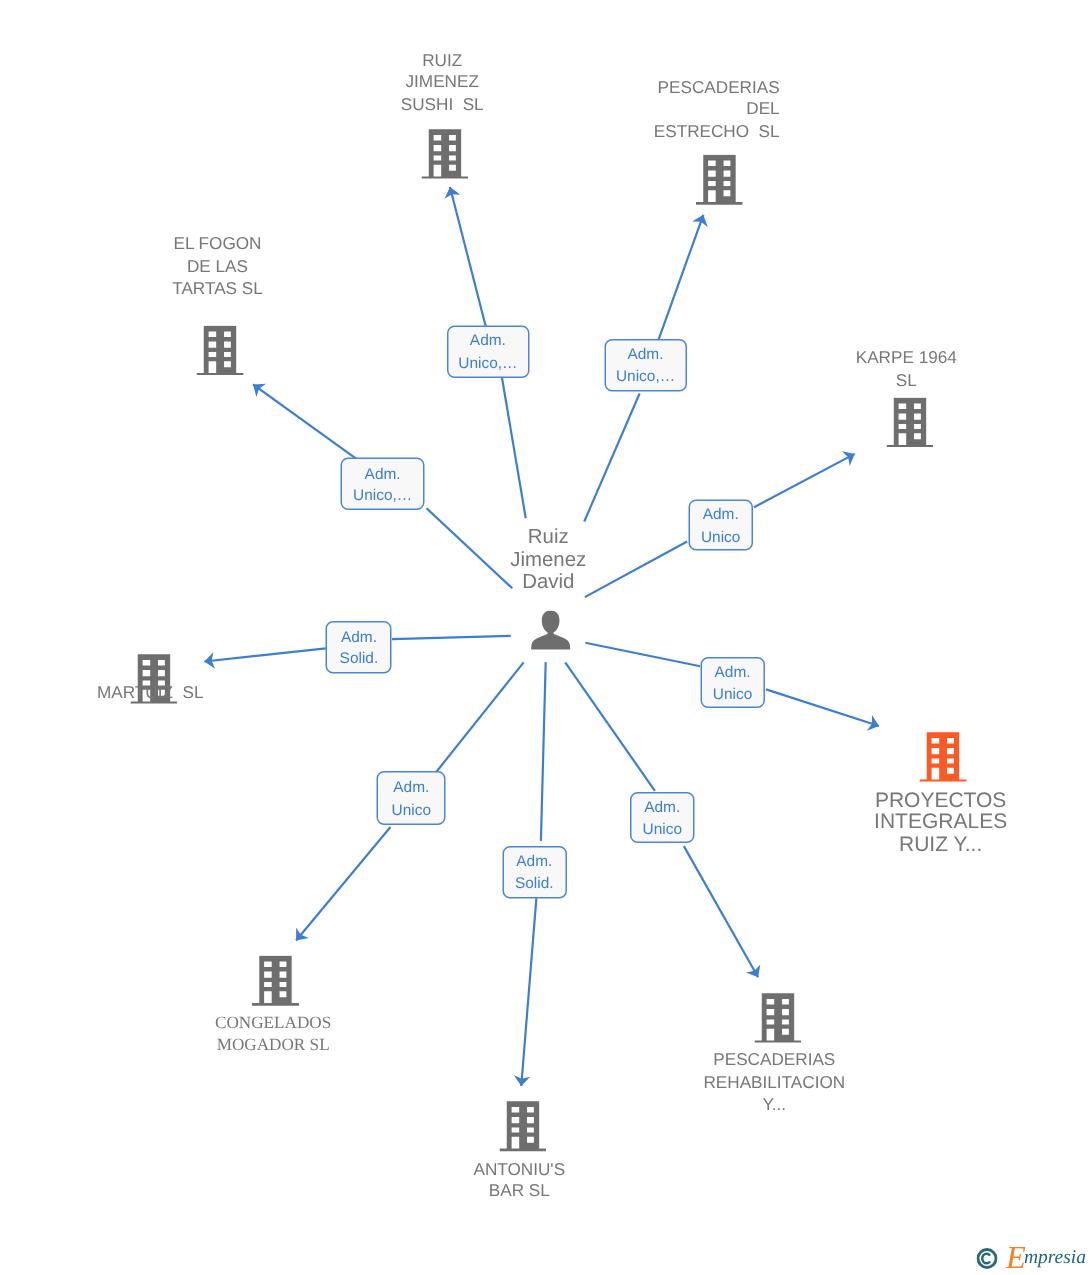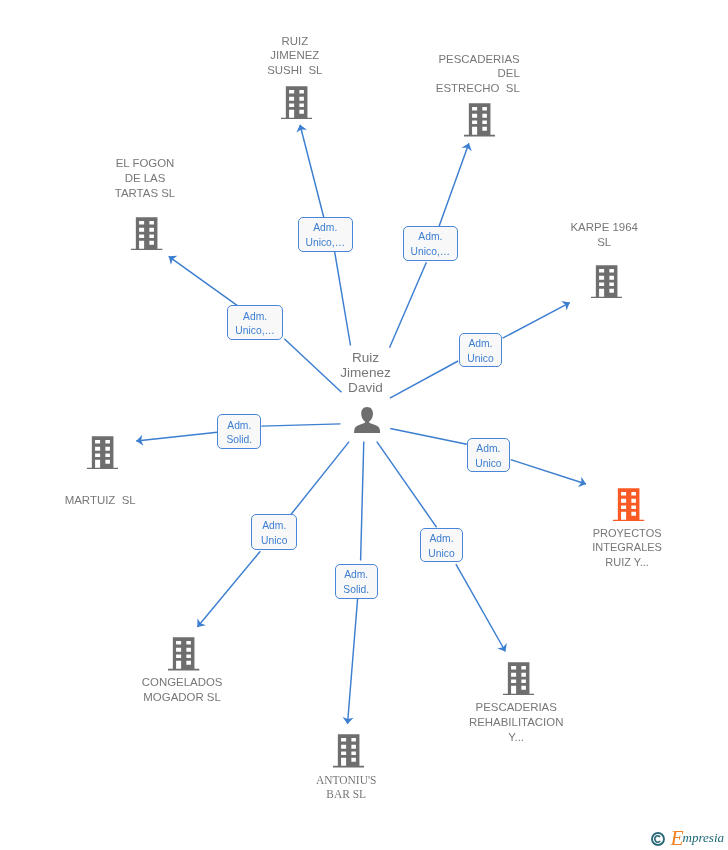--- a/index.html
+++ b/index.html
@@ -6,21 +6,21 @@
   html,body{margin:0;padding:0;background:#ffffff;}
   body{width:728px;height:850px;overflow:hidden;position:relative;
        font-family:"Liberation Sans",sans-serif;-webkit-font-smoothing:antialiased;}
   #stage{position:absolute;inset:0;width:728px;height:850px;}
   #edges{position:absolute;left:0;top:0;width:728px;height:850px;pointer-events:none;}
   .node{position:absolute;}
   .node-icon{position:absolute;left:0;top:0;}
   .node-caption{position:absolute;left:50%;transform:translateX(-50%);
        text-align:center;color:#777777;font-size:11.45px;line-height:14.8px;white-space:pre;}
   .node-caption.person{font-size:13.6px;line-height:15.0px;}
-  .node-caption.highlight{font-size:11px;line-height:14.65px;}
+  .node-caption.highlight{font-size:14px;line-height:14.65px;}
   .elabel{position:absolute;box-sizing:border-box;border:1.7px solid #4a86d8;
        border-radius:5px;
        background:linear-gradient(180deg,#f4f4f4 0%,#f8f8f8 45%,#fdfdfd 100%);
        color:#3c7ed0;font-size:10.3px;
        line-height:14.8px;text-align:center;display:flex;flex-direction:column;
        align-items:center;justify-content:center;white-space:pre;padding-top:3.3px;}
   #logo{position:absolute;left:649px;top:829px;display:block;height:20px;}
   .logo-c{position:absolute;left:2.2px;top:2.8px;width:14px;height:14px;}
   .logo-e{position:absolute;left:21.6px;top:-1.5px;color:#f58220;
           font-family:"Liberation Serif",serif;font-style:italic;font-size:21.5px;line-height:1;}
@@ -81,57 +81,57 @@
           <path fill="#6e6e6e" fill-rule="evenodd" d="M4.8,0 H26.2 V31.2 H31 V33.1 H0 V31.2 H4.8 Z M8.0,3.8 H13.0 V7.4 H8.0 Z M18.2,3.8 H22.7 V7.4 H18.2 Z M8.0,10.4 H13.0 V14.5 H8.0 Z M18.2,10.4 H22.7 V14.5 H18.2 Z M8.0,17.3 H13.0 V20.7 H8.0 Z M18.2,17.3 H22.7 V20.7 H18.2 Z M8.0,23.4 H13.0 V31.2 H8.0 Z M18.2,23.4 H22.7 V27.4 H18.2 Z"></path>
         </svg></div>
       <div class="node-caption" style="left: 145px; top: 156px;">EL FOGON
 DE LAS
 TARTAS SL</div>
     </div>
     <div class="node" style="left: 0px; top: 0px;">
       <div class="node-icon" style="left: 590.55px; top: 264.6px;"><svg viewBox="0 0 31 33.1" width="31.3" height="33.7" class="icon-svg">
           <path fill="#6e6e6e" fill-rule="evenodd" d="M4.8,0 H26.2 V31.2 H31 V33.1 H0 V31.2 H4.8 Z M8.0,3.8 H13.0 V7.4 H8.0 Z M18.2,3.8 H22.7 V7.4 H18.2 Z M8.0,10.4 H13.0 V14.5 H8.0 Z M18.2,10.4 H22.7 V14.5 H18.2 Z M8.0,17.3 H13.0 V20.7 H8.0 Z M18.2,17.3 H22.7 V20.7 H18.2 Z M8.0,23.4 H13.0 V31.2 H8.0 Z M18.2,23.4 H22.7 V27.4 H18.2 Z"></path>
         </svg></div>
-      <div class="node-caption" style="left: 604.2px; top: 220px;">KARPE 1964
+      <div class="node-caption" style="left: 604.2px; top: 232px;">KARPE 1964
 SL</div>
     </div>
     <div class="node" style="left: 0px; top: 0px;">
       <div class="node-icon" style="left: 86.55px; top: 435.6px;"><svg viewBox="0 0 31 33.1" width="31.3" height="33.7" class="icon-svg">
           <path fill="#6e6e6e" fill-rule="evenodd" d="M4.8,0 H26.2 V31.2 H31 V33.1 H0 V31.2 H4.8 Z M8.0,3.8 H13.0 V7.4 H8.0 Z M18.2,3.8 H22.7 V7.4 H18.2 Z M8.0,10.4 H13.0 V14.5 H8.0 Z M18.2,10.4 H22.7 V14.5 H18.2 Z M8.0,17.3 H13.0 V20.7 H8.0 Z M18.2,17.3 H22.7 V20.7 H18.2 Z M8.0,23.4 H13.0 V31.2 H8.0 Z M18.2,23.4 H22.7 V27.4 H18.2 Z"></path>
         </svg></div>
-      <div class="node-caption" style="left: 100.2px; top: 493px; text-align: center;">MARTUIZ  SL</div>
+      <div class="node-caption" style="left: 100.2px; top: 455px; text-align: center;">MARTUIZ  SL</div>
     </div>
     <div class="node" style="left: 0px; top: 0px;">
       <div class="node-icon" style="left: 613.45px; top: 487.6px;"><svg viewBox="0 0 31 33.1" width="31.3" height="33.7" class="icon-svg">
           <path fill="#fb5a25" fill-rule="evenodd" d="M4.8,0 H26.2 V31.2 H31 V33.1 H0 V31.2 H4.8 Z M8.0,3.8 H13.0 V7.4 H8.0 Z M18.2,3.8 H22.7 V7.4 H18.2 Z M8.0,10.4 H13.0 V14.5 H8.0 Z M18.2,10.4 H22.7 V14.5 H18.2 Z M8.0,17.3 H13.0 V20.7 H8.0 Z M18.2,17.3 H22.7 V20.7 H18.2 Z M8.0,23.4 H13.0 V31.2 H8.0 Z M18.2,23.4 H22.7 V27.4 H18.2 Z"></path>
         </svg></div>
       <div class="node-caption highlight" style="left: 627.1px; top: 525.6px;">PROYECTOS
 INTEGRALES
 RUIZ Y...</div>
     </div>
     <div class="node" style="left: 0px; top: 0px;">
       <div class="node-icon" style="left: 168.45px; top: 637.1px;"><svg viewBox="0 0 31 33.1" width="31.3" height="33.7" class="icon-svg">
           <path fill="#6e6e6e" fill-rule="evenodd" d="M4.8,0 H26.2 V31.2 H31 V33.1 H0 V31.2 H4.8 Z M8.0,3.8 H13.0 V7.4 H8.0 Z M18.2,3.8 H22.7 V7.4 H18.2 Z M8.0,10.4 H13.0 V14.5 H8.0 Z M18.2,10.4 H22.7 V14.5 H18.2 Z M8.0,17.3 H13.0 V20.7 H8.0 Z M18.2,17.3 H22.7 V20.7 H18.2 Z M8.0,23.4 H13.0 V31.2 H8.0 Z M18.2,23.4 H22.7 V27.4 H18.2 Z"></path>
         </svg></div>
-      <div class="node-caption" style="left: 182.1px; top: 675px;">CONGELADOS
+      <div class="node-caption" style="left: 182.1px; top: 675px; font-family: Liberation Serif, serif;">CONGELADOS
 MOGADOR SL</div>
     </div>
     <div class="node" style="left: 0px; top: 0px;">
       <div class="node-icon" style="left: 502.55px; top: 661.6px;"><svg viewBox="0 0 31 33.1" width="31.3" height="33.7" class="icon-svg">
           <path fill="#6e6e6e" fill-rule="evenodd" d="M4.8,0 H26.2 V31.2 H31 V33.1 H0 V31.2 H4.8 Z M8.0,3.8 H13.0 V7.4 H8.0 Z M18.2,3.8 H22.7 V7.4 H18.2 Z M8.0,10.4 H13.0 V14.5 H8.0 Z M18.2,10.4 H22.7 V14.5 H18.2 Z M8.0,17.3 H13.0 V20.7 H8.0 Z M18.2,17.3 H22.7 V20.7 H18.2 Z M8.0,23.4 H13.0 V31.2 H8.0 Z M18.2,23.4 H22.7 V27.4 H18.2 Z"></path>
         </svg></div>
       <div class="node-caption" style="left: 516.2px; top: 700px;">PESCADERIAS
 REHABILITACION
 Y...</div>
     </div>
     <div class="node" style="left: 0px; top: 0px;">
       <div class="node-icon" style="left: 332.55px; top: 734.2px;"><svg viewBox="0 0 31 33.1" width="31.3" height="33.7" class="icon-svg">
           <path fill="#6e6e6e" fill-rule="evenodd" d="M4.8,0 H26.2 V31.2 H31 V33.1 H0 V31.2 H4.8 Z M8.0,3.8 H13.0 V7.4 H8.0 Z M18.2,3.8 H22.7 V7.4 H18.2 Z M8.0,10.4 H13.0 V14.5 H8.0 Z M18.2,10.4 H22.7 V14.5 H18.2 Z M8.0,17.3 H13.0 V20.7 H8.0 Z M18.2,17.3 H22.7 V20.7 H18.2 Z M8.0,23.4 H13.0 V31.2 H8.0 Z M18.2,23.4 H22.7 V27.4 H18.2 Z"></path>
         </svg></div>
-      <div class="node-caption" style="left: 346.2px; top: 772.5px; font-family: Liberation Serif, serif;">ANTONIU'S
+      <div class="node-caption" style="left: 346.2px; top: 772.5px;">ANTONIU'S
 BAR SL</div>
     </div>
     <div class="node">
       <div class="node-caption person" style="left: 365.5px; top: 349.5px;">Ruiz
 Jimenez
 David</div>
       <div class="node-icon" style="left: 354.4px; top: 407px;"><svg viewBox="0 0 26.2 26.4" width="26.2" height="26.4">
           <path fill="#6e6e6e" d="M13.1,0 C9.1,0 7.2,2.95 7.2,6.55 C7.2,10.2 8.8,13.2 10.7,14.35 C11.35,14.75 11.4,15.35 10.75,15.75 C9.6,16.45 7.7,17.1 5.6,17.8 C2.3,18.9 0.55,20.6 0.3,22.9 L0,26.4 H26.2 L25.9,22.9 C25.65,20.6 23.9,18.9 20.6,17.8 C18.5,17.1 16.6,16.45 15.45,15.75 C14.8,15.35 14.85,14.75 15.5,14.35 C17.4,13.2 19.0,10.2 19.0,6.55 C19.0,2.95 17.1,0 13.1,0 Z"></path>
         </svg></div>
     </div>

